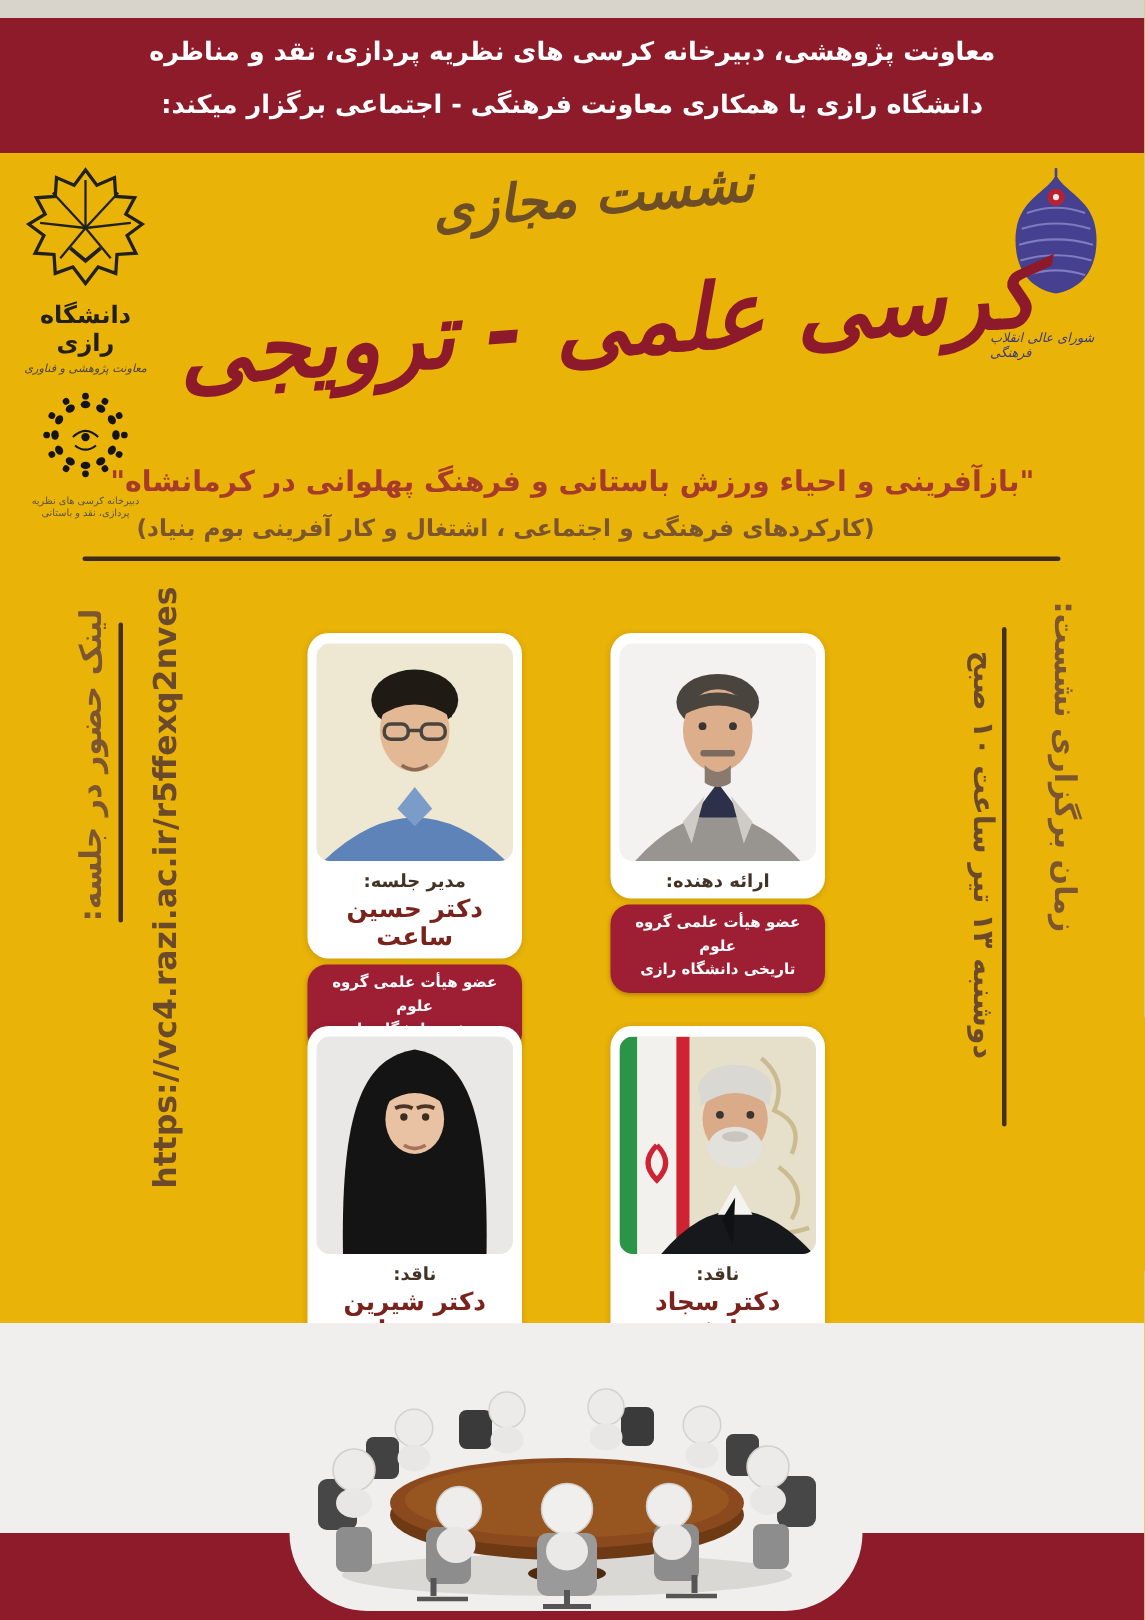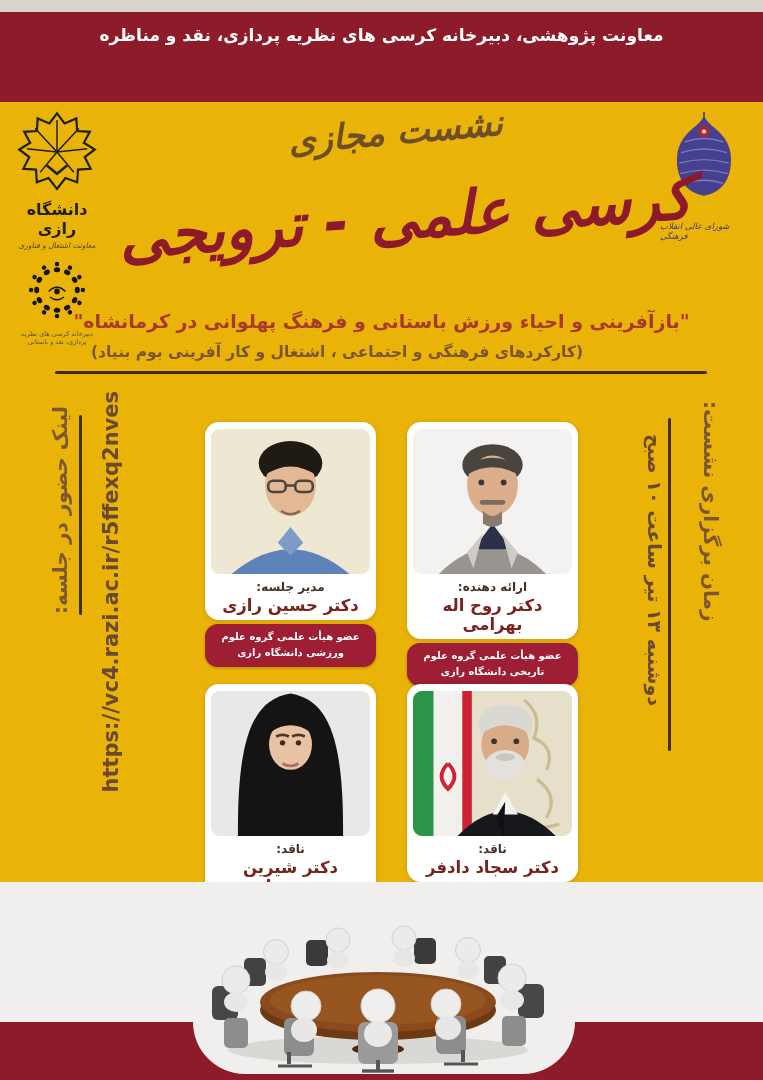--- a/index.html
+++ b/index.html
@@ -32,21 +32,21 @@
     font-size:15.5px;font-weight:bold;color:#7b5430;}
   .rule{position:absolute;top:359px;left:55px;width:652px;height:3px;background:#3c2a1b;border-radius:2px;}
   
   .v{position:absolute;font-weight:bold;white-space:nowrap;text-align:center;height:28px;line-height:28px;}
   .rail-label{color:#7b5630;font-size:20px;}
   .rail-strong{color:#6b4a2b;font-size:21px;}
   .v-ccw{transform:rotate(-90deg);}
   .v-cw{transform:rotate(90deg);}
   .vline{position:absolute;width:3px;background:#4a3categ520;background:#43301f;border-radius:2px;}
   
-  .card{position:absolute;width:171px;}
+  .card{position:absolute;width:143px;}
   .card-white{background:#ffffff;border-radius:14px;padding:7px 6px 5px;box-shadow:0 1px 4px rgba(60,40,20,.18);}
   .photo{width:100%;height:145px;border-radius:9px;overflow:hidden;position:relative;background:#eee;}
   .photo svg{display:block;width:100%;height:100%;}
   .role{font-size:12px;color:#433325;text-align:center;margin-top:6px;font-weight:bold;}
   .pname{font-size:16.5px;color:#7a231c;text-align:center;font-weight:bold;margin-top:2px;}
   .badge{background:#9e1e33;border-radius:13px;margin-top:4px;padding:5px 4px 7px;
     color:#fff;text-align:center;font-weight:bold;font-size:10px;line-height:1.55;
     box-shadow:0 1px 3px rgba(60,10,20,.3);}
   
   .bottom{position:absolute;top:870px;left:0;width:763px;height:210px;background:#f0efed;}
@@ -56,20 +56,21 @@
   .table-illu{position:absolute;top:40px;left:178px;width:400px;height:152px;}
   .table-illu svg{width:100%;height:100%;display:block;}
 </style>
 </head>
 <body>
 
 <div class="poster">
 
   <div class="banner">
     <p class="l1">معاونت پژوهشی، دبیرخانه کرسی های نظریه پردازی، نقد و مناظره</p>
+    <p class="l2">دانشگاه رازی با همکاری معاونت فرهنگی - اجتماعی برگزار میکند:</p>
   </div>
 
   <div class="razi-block">
     <span>
       <svg width="84" height="84" viewBox="0 0 100 100">
         <g stroke="#20201e" fill="none" stroke-width="2.6">
           <path d="M50,4 L59,16 L73,10 L74,25 L89,26 L82,39 L95,47 L83,56 L90,70 L75,71 L74,86 L60,81 L50,94 L40,81 L26,86 L25,71 L10,70 L17,56 L5,47 L18,39 L11,26 L26,25 L27,10 L41,16 Z"></path>
           <g stroke-width="1.8">
             <path d="M50,50 L50,12"></path>
               <path d="M50,50 L76,22"></path>
@@ -77,21 +78,21 @@
             <path d="M50,50 L86,46"></path>
               <path d="M50,50 L14,46"></path>
             <path d="M50,50 L70,74"></path>
               <path d="M50,50 L30,74"></path>
           </g>
           <path d="M38,66 L50,76 L62,66" stroke-width="3"></path>
         </g>
       </svg>
     </span>
     <div class="razi-title">دانشگاه رازی</div>
-    <div class="razi-sub">معاونت اشتغال و فناوری</div>
+    <div class="razi-sub">معاونت پژوهشی و فناوری</div>
   </div>
 
   <div class="dots-block">
     <span>
       <svg width="70" height="70" viewBox="0 0 100 100">
         <g fill="#161412">
           <g id="ppl">
             <circle cx="50" cy="13" r="3.2"></circle>
               <ellipse cx="50" cy="21" rx="4.6" ry="3.6"></ellipse>
           </g>
@@ -195,21 +196,20 @@
           <ellipse cx="50" cy="27" rx="19" ry="13" fill="#4a443f"></ellipse>
           <ellipse cx="50" cy="40" rx="16" ry="19" fill="#dcae8b"></ellipse>
           <path d="M34,33 Q50,24 66,33 L66,27 Q50,18 34,27 Z" fill="#4a443f"></path>
           <rect x="42" y="49" width="16" height="3" rx="1.5" fill="#7a6a60"></rect>
           <path d="M44,56 Q50,62 56,56 L56,64 Q50,68 44,64 Z" fill="#8a7a6e"></path>
           <circle cx="43" cy="38" r="1.8" fill="#3a3530"></circle>
             <circle cx="57" cy="38" r="1.8" fill="#3a3530"></circle>
         </svg>
       </div>
       <div class="role">ارائه دهنده:</div>
-      <div class="pname">دکتر روح اله بهرامی</div>
     </div>
     <div class="badge">
       <div>عضو هیأت علمی گروه علوم</div>
       <div>تاریخی دانشگاه رازی</div>
     </div>
   </div>
 
   <div class="card" style="top:410px;left:205px;">
     <div class="card-white">
       <div class="photo">
@@ -222,21 +222,21 @@
           <path d="M33,34 Q50,22 67,34 L67,26 Q50,14 33,26 Z" fill="#201a15"></path>
           <g stroke="#4a443e" stroke-width="1.6" fill="none">
             <rect x="36" y="37" width="11" height="7" rx="3"></rect>
             <rect x="53" y="37" width="11" height="7" rx="3"></rect>
             <path d="M47,40 L53,40"></path>
           </g>
           <path d="M44,56 Q50,60 56,56" stroke="#8a6a52" stroke-width="1.6" fill="none"></path>
         </svg>
       </div>
       <div class="role">مدیر جلسه:</div>
-      <div class="pname">دکتر حسین رازی</div>
+      <div class="pname">دکتر حسین ساعت</div>
     </div>
     <div class="badge">
       <div>عضو هیأت علمی گروه علوم</div>
       <div>ورزشی دانشگاه رازی</div>
     </div>
   </div>
 
   <div class="card" style="top:672px;left:407px;">
     <div class="card-white">
       <div class="photo">

